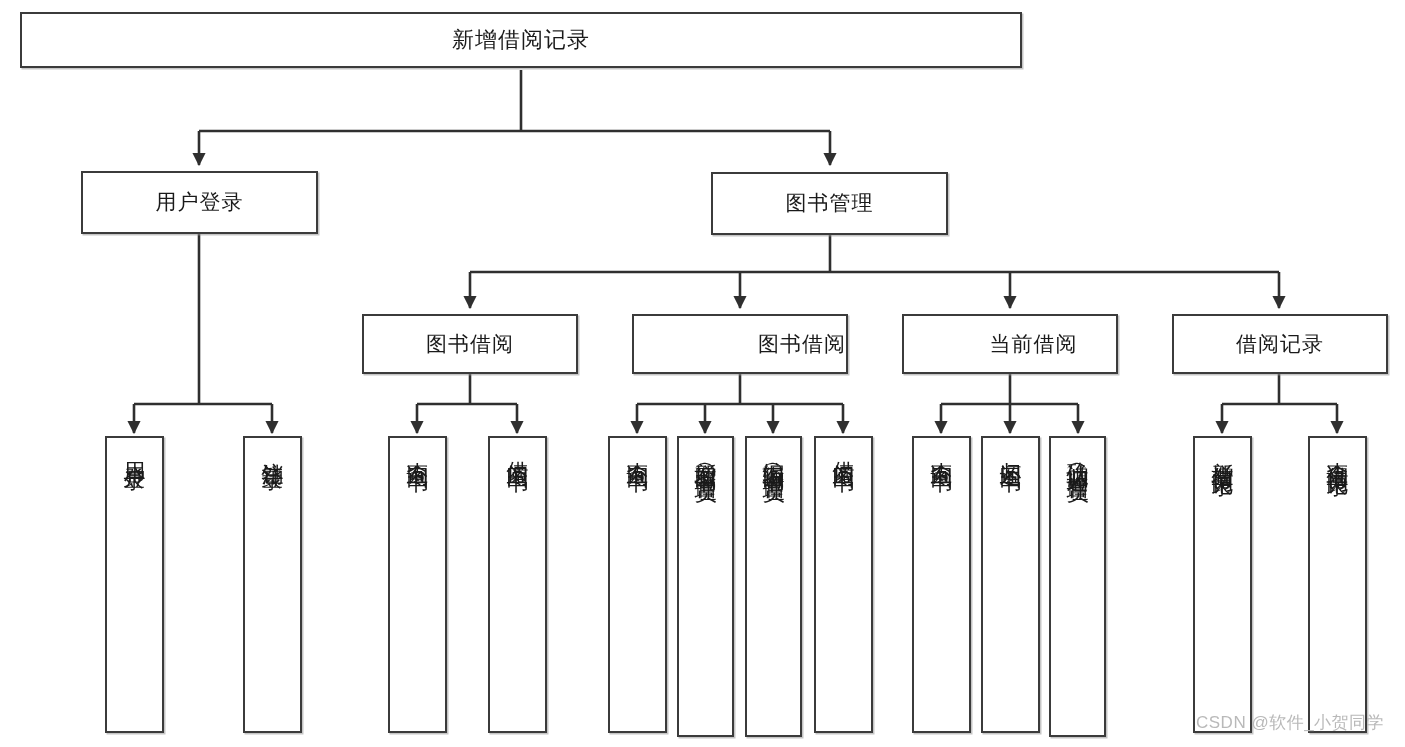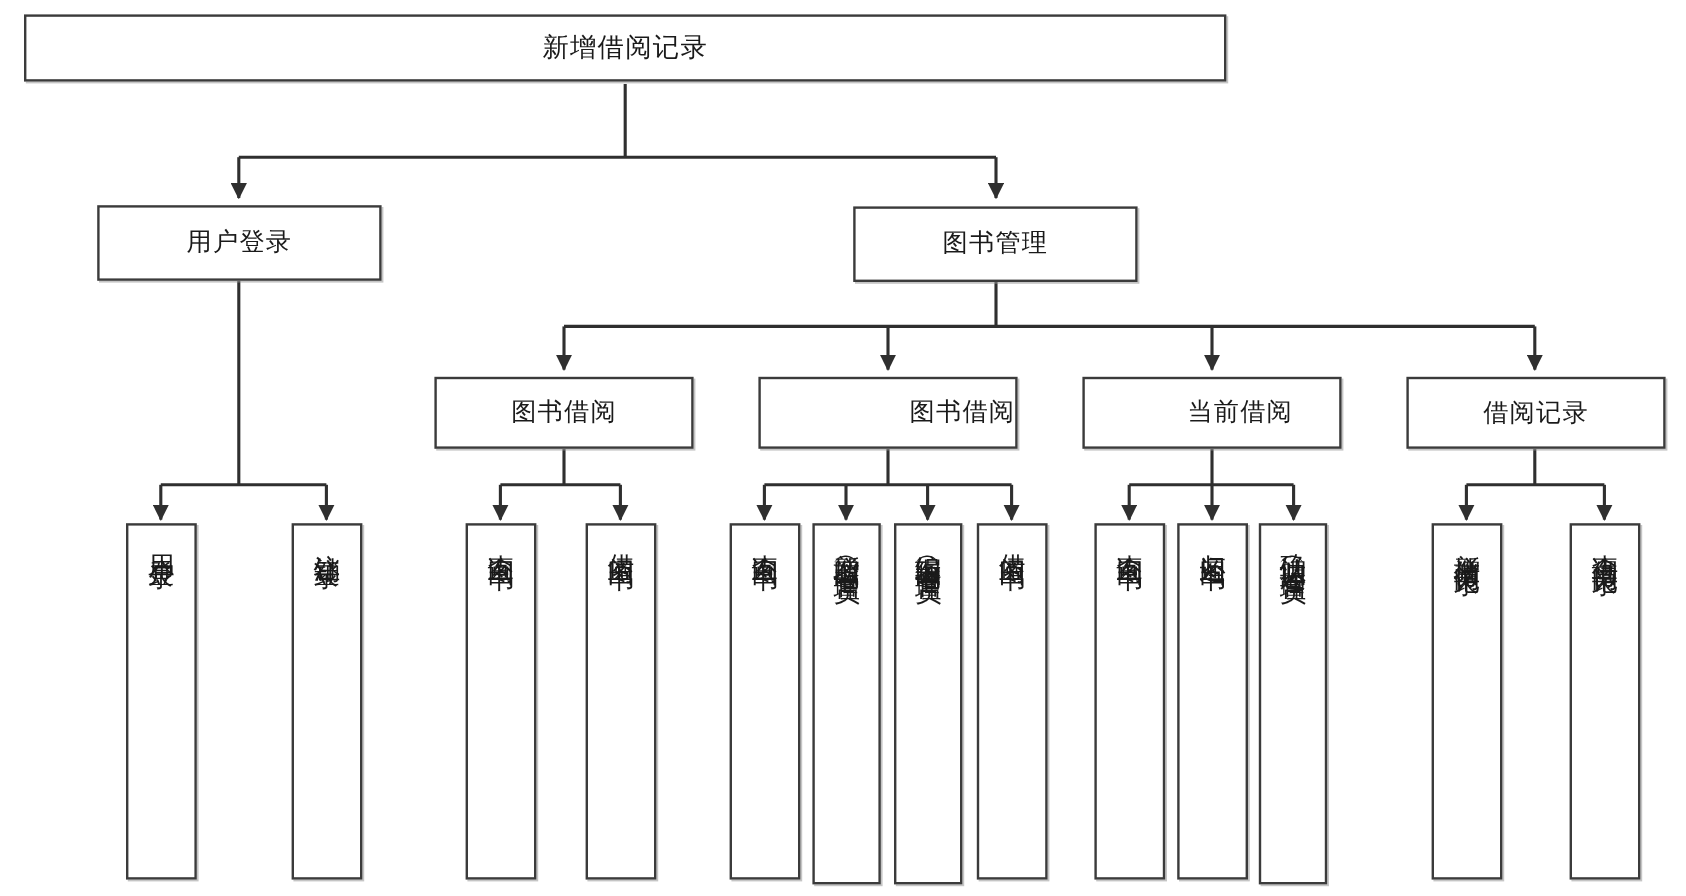--- a/index.html
+++ b/index.html
@@ -191,14 +191,15 @@
     <span class="node-label">确认归还（管理员）</span>
   </div>
 
   <div class="node vert" style="left:1193px; top:436px; width:59px; height:297px;">
     <span class="node-label">新增借阅记录</span>
   </div>
   <div class="node vert" style="left:1308px; top:436px; width:59px; height:297px;">
     <span class="node-label">查询借阅记录</span>
   </div>
 
+  <div class="watermark" style="left:1196px; top:711px;">CSDN @软件_小贺同学</div>
 
 </div>
 
 </body></html>

